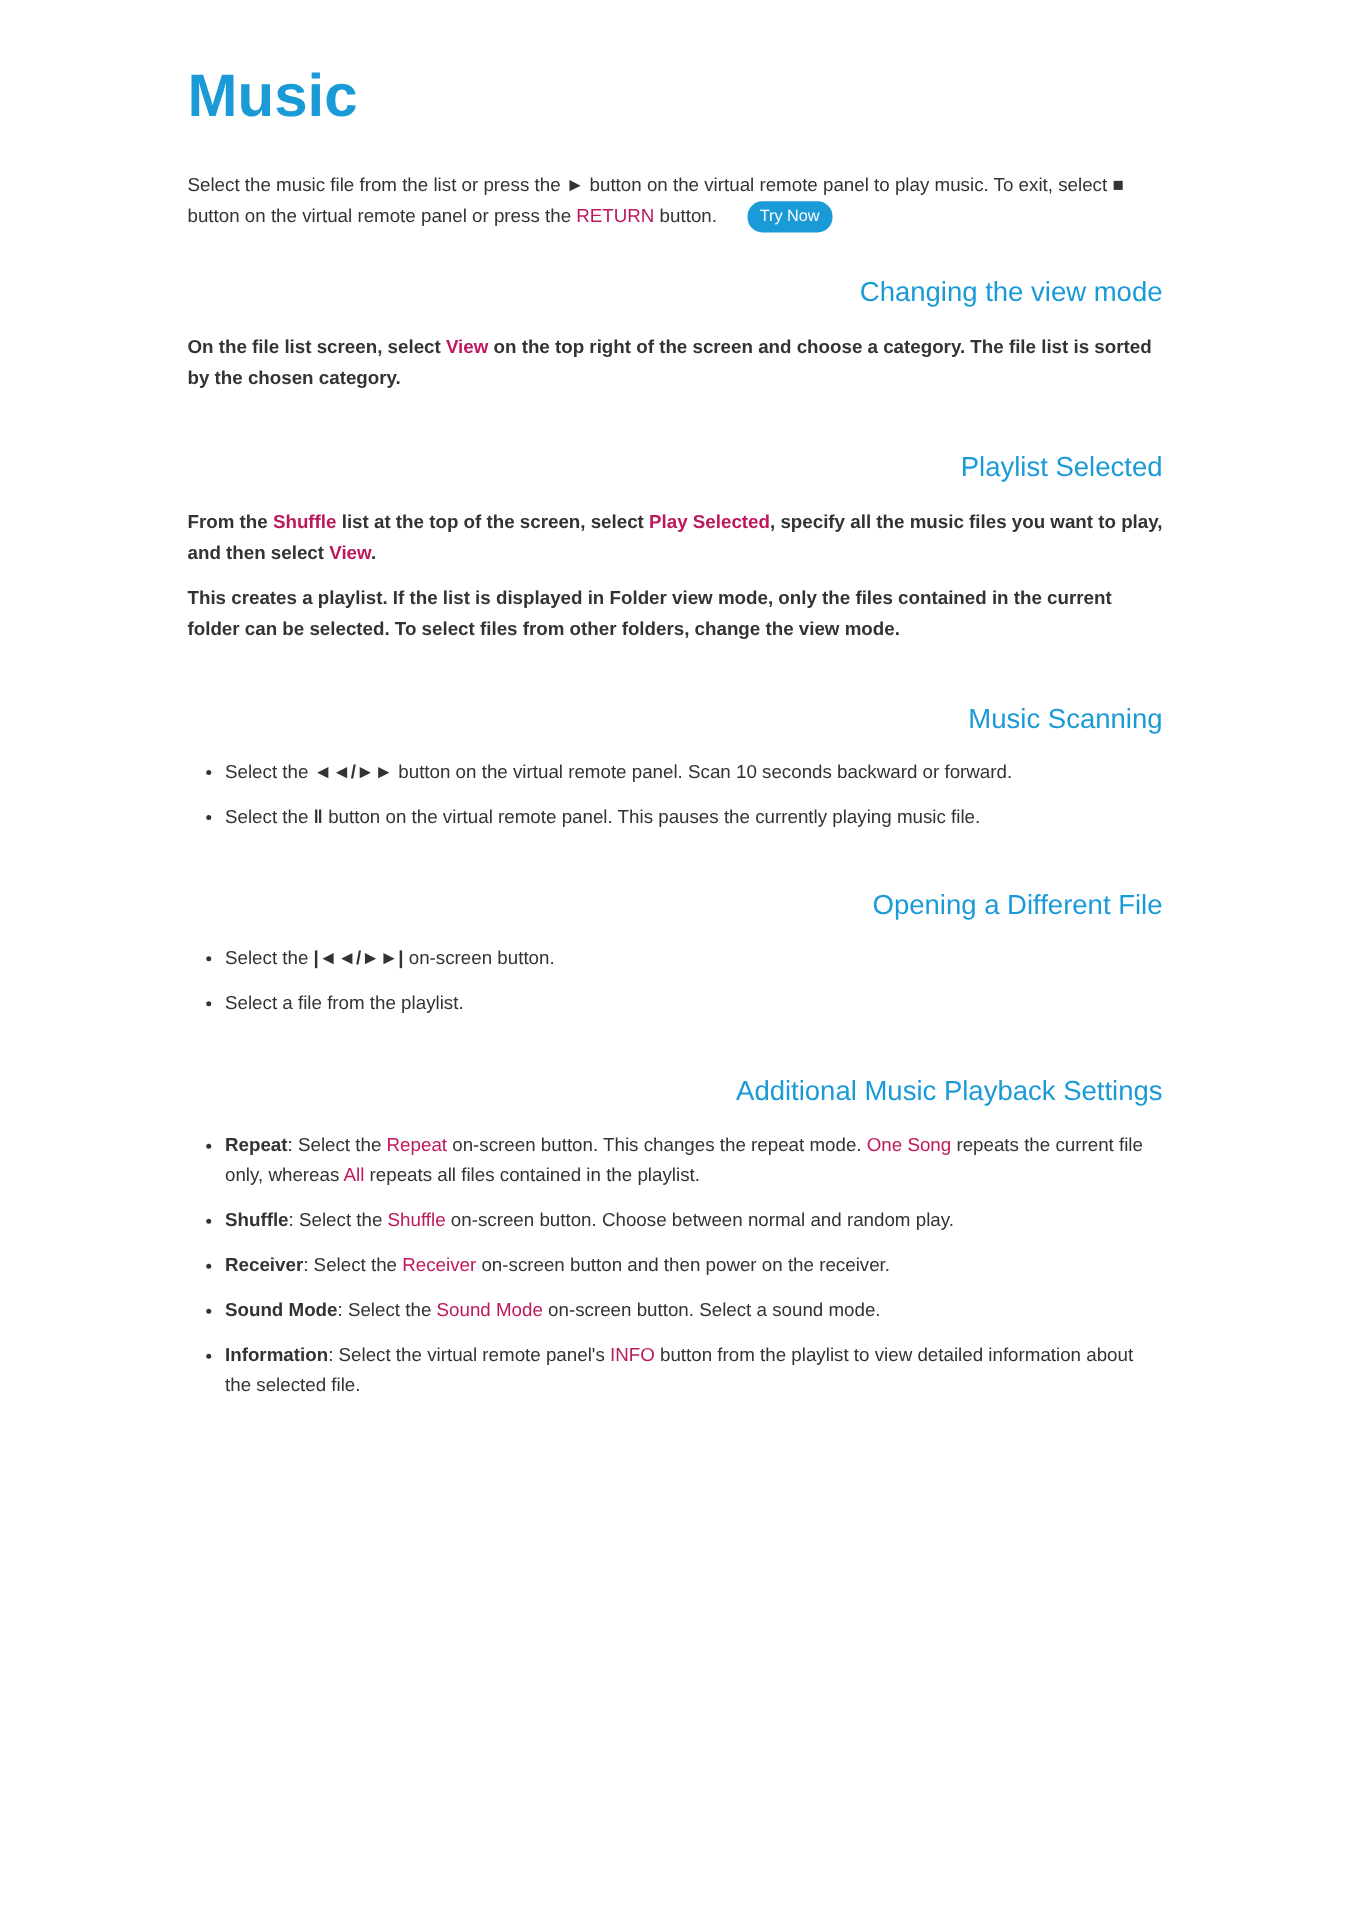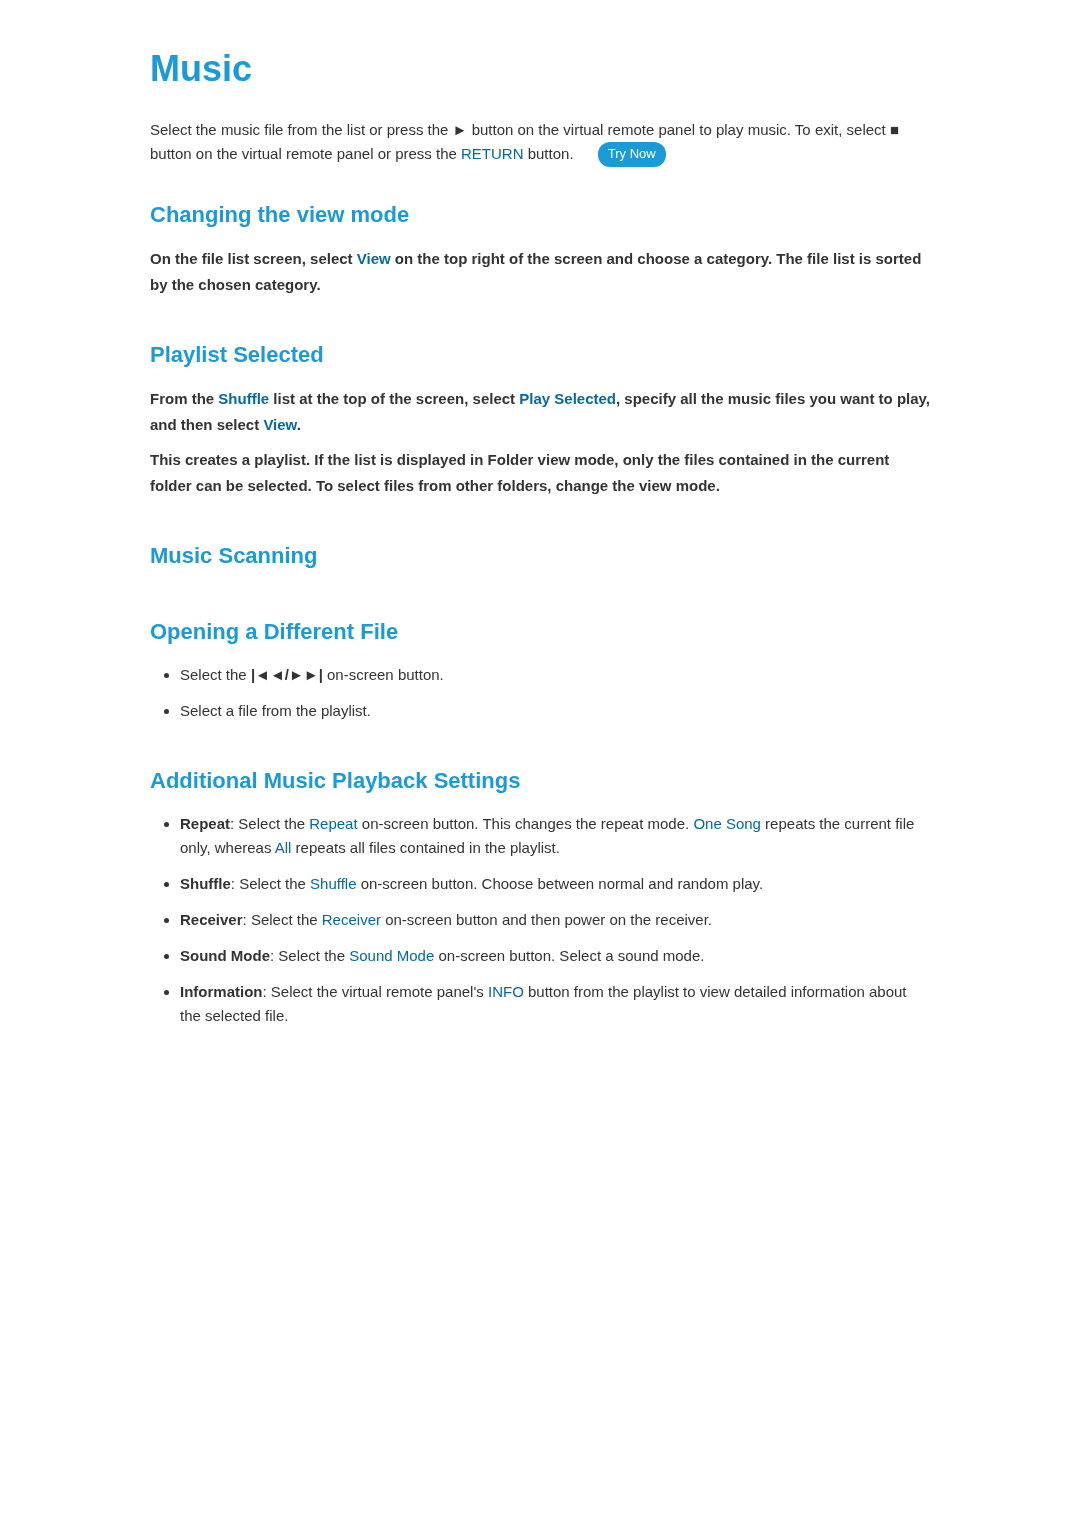--- a/index.html
+++ b/index.html
@@ -17,34 +17,34 @@
     }
 
     .page-container {
       max-width: 900px;
       margin: 0 auto;
       padding: 40px 60px 60px 60px;
     }
 
     h1.page-title {
       color: #1a9ad7;
-      font-size: 36px;
+      font-size: 48px;
       font-weight: bold;
       margin-bottom: 20px;
     }
 
     .intro-text {
       font-size: 15px;
       color: #333;
       margin-bottom: 30px;
       line-height: 1.6;
     }
 
     .link-text {
-      color: #0369a1;
+      color: #be185d;
       text-decoration: none;
     }
 
     .try-now-badge {
       display: inline-block;
       background: #1a9ad7;
       color: #fff;
       font-size: 13px;
       padding: 2px 10px;
       border-radius: 12px;
@@ -52,22 +52,23 @@
       vertical-align: middle;
     }
 
     .section {
       margin-bottom: 40px;
     }
 
     h2.section-title {
       color: #1a9ad7;
       font-size: 22px;
-      font-weight: bold;
+      font-weight: normal;
       margin-bottom: 14px;
+      text-align: right;
     }
 
     .section-body {
       font-size: 15px;
       color: #333;
       line-height: 1.7;
     }
 
     .section-body p {
       margin-bottom: 10px;
@@ -118,20 +119,26 @@
         From the <a class="link-text" href="#">Shuffle</a> list at the top of the screen, select <a class="link-text" href="#">Play Selected</a>, specify all the music files you want to play, and then select <a class="link-text" href="#">View</a>.
       </p>
       <p>
         This creates a playlist. If the list is displayed in Folder view mode, only the files contained in the current folder can be selected. To select files from other folders, change the view mode.
       </p>
     </div>
   </div>
 
   <div class="section">
     <h2 class="section-title">Music Scanning</h2>
+    <div class="section-body">
+      <ul class="bullet-list">
+        <li>Select the <strong>◄◄/►►</strong> button on the virtual remote panel. Scan 10 seconds backward or forward.</li>
+        <li>Select the <strong>‖</strong> button on the virtual remote panel. This pauses the currently playing music file.</li>
+      </ul>
+    </div>
   </div>
 
   <div class="section">
     <h2 class="section-title">Opening a Different File</h2>
     <div class="section-body">
       <ul class="bullet-list">
         <li>Select the <strong>|◄◄/►►|</strong> on-screen button.</li>
         <li>Select a file from the playlist.</li>
       </ul>
     </div>

